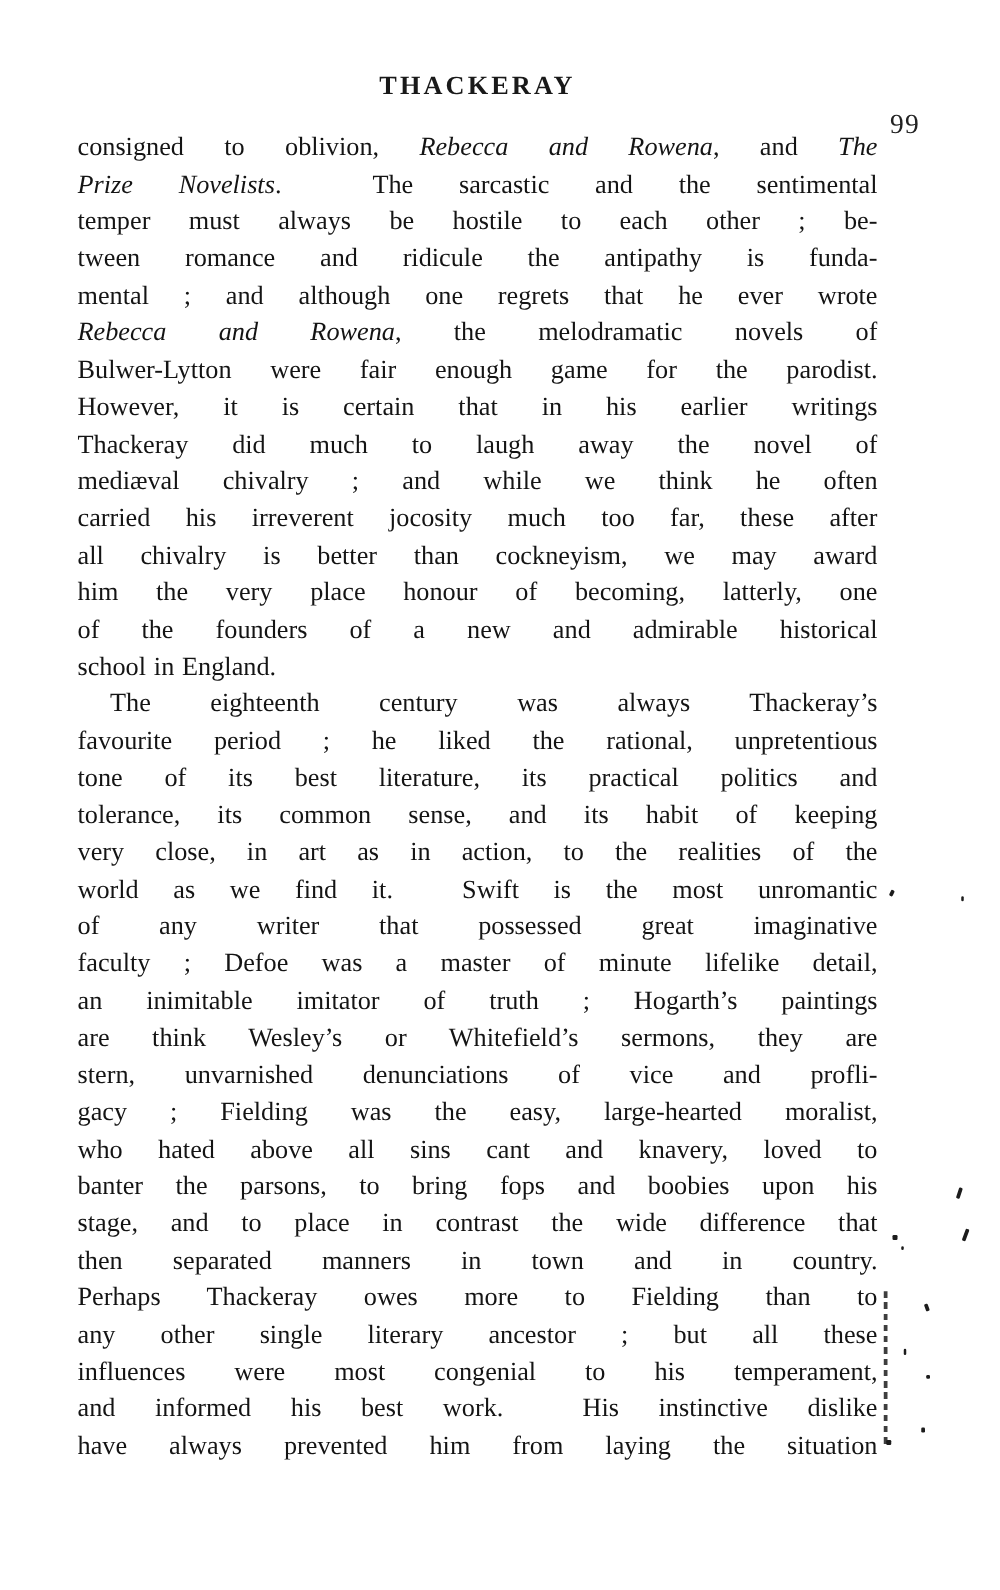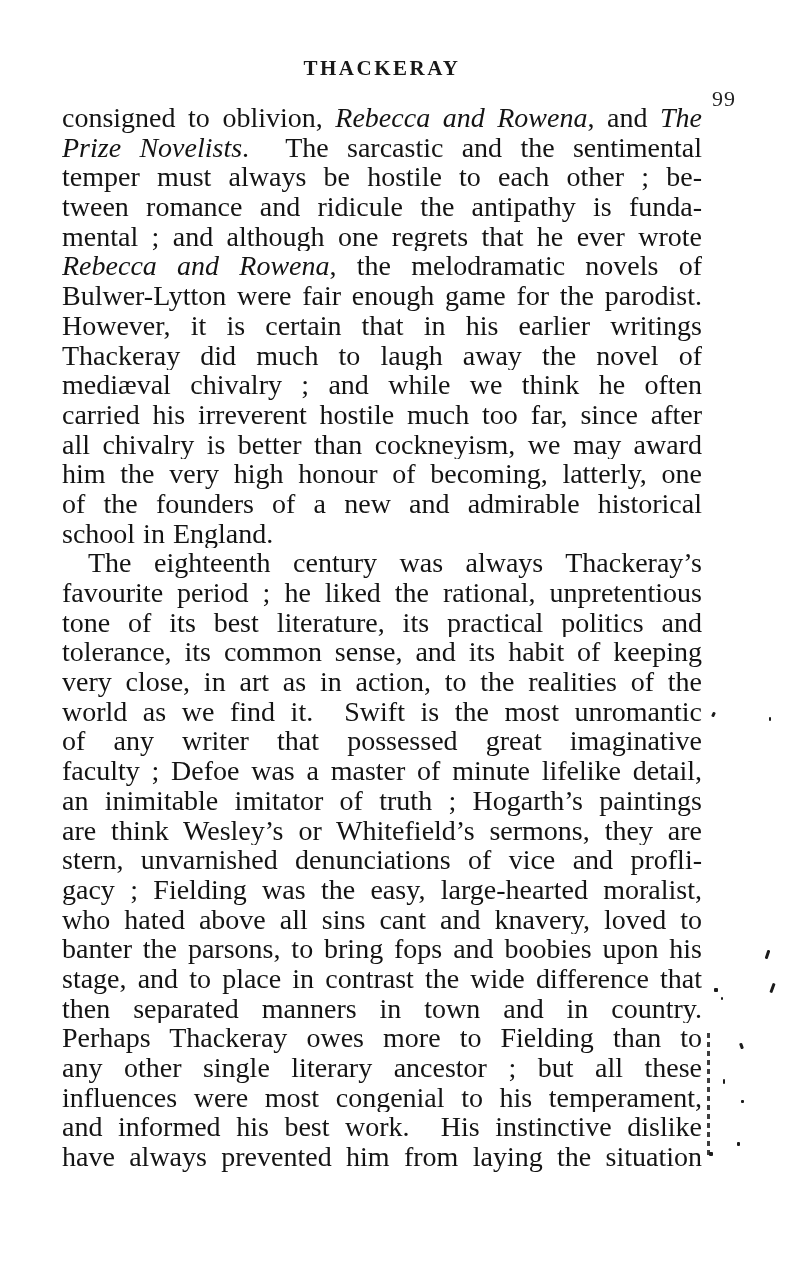--- a/index.html
+++ b/index.html
@@ -45,21 +45,21 @@
     color: #222;
     margin-top: 24px;
   }
   .page-body {
     position: absolute;
     top: 103px;
     left: 62px;
     width: 640px;
   }
   .line {
-    font-size: 28px;
+    font-size: 21px;
     line-height: 29.7px;
     height: 29.7px;
     overflow: hidden;
     text-align: justify;
     text-align-last: left;
     word-spacing: 1px;
     white-space: normal;
   }
   .line.just {
     text-align-last: justify;
@@ -101,23 +101,23 @@
       <div class="line just"><span>consigned to oblivion, </span><span class="it">Rebecca and Rowena</span><span>, and </span><span class="it">The</span></div>
       <div class="line just"><span class="it">Prize Novelists</span><span>.&nbsp; The sarcastic and the sentimental</span></div>
       <div class="line just"><span>temper must always be hostile to each other ; be-</span></div>
       <div class="line just"><span>tween romance and ridicule the antipathy is funda-</span></div>
       <div class="line just"><span>mental ; and although one regrets that he ever wrote</span></div>
       <div class="line just"><span class="it">Rebecca and Rowena</span><span>, the melodramatic novels of</span></div>
       <div class="line just"><span>Bulwer-Lytton were fair enough game for the parodist.</span></div>
       <div class="line just"><span>However, it is certain that in his earlier writings</span></div>
       <div class="line just"><span>Thackeray did much to laugh away the novel of</span></div>
       <div class="line just"><span>mediæval chivalry ; and while we think he often</span></div>
-      <div class="line just"><span>carried his irreverent hostile much too far, since after</span></div>
+      <div class="line just"><span>carried his irreverent jocosity much too far, these after</span></div>
       <div class="line just"><span>all chivalry is better than cockneyism, we may award</span></div>
-      <div class="line just"><span>him the very high honour of becoming, latterly, one</span></div>
+      <div class="line just"><span>him the very place honour of becoming, latterly, one</span></div>
       <div class="line just"><span>of the founders of a new and admirable historical</span></div>
       <div class="line"><span>school in England.</span></div>
       <div class="line just indent"><span>The eighteenth century was always Thackeray’s</span></div>
       <div class="line just"><span>favourite period ; he liked the rational, unpretentious</span></div>
       <div class="line just"><span>tone of its best literature, its practical politics and</span></div>
       <div class="line just"><span>tolerance, its common sense, and its habit of keeping</span></div>
       <div class="line just"><span>very close, in art as in action, to the realities of the</span></div>
       <div class="line just"><span>world as we find it.&nbsp; Swift is the most unromantic</span></div>
       <div class="line just"><span>of any writer that possessed great imaginative</span></div>
       <div class="line just"><span>faculty ; Defoe was a master of minute lifelike detail,</span></div>

